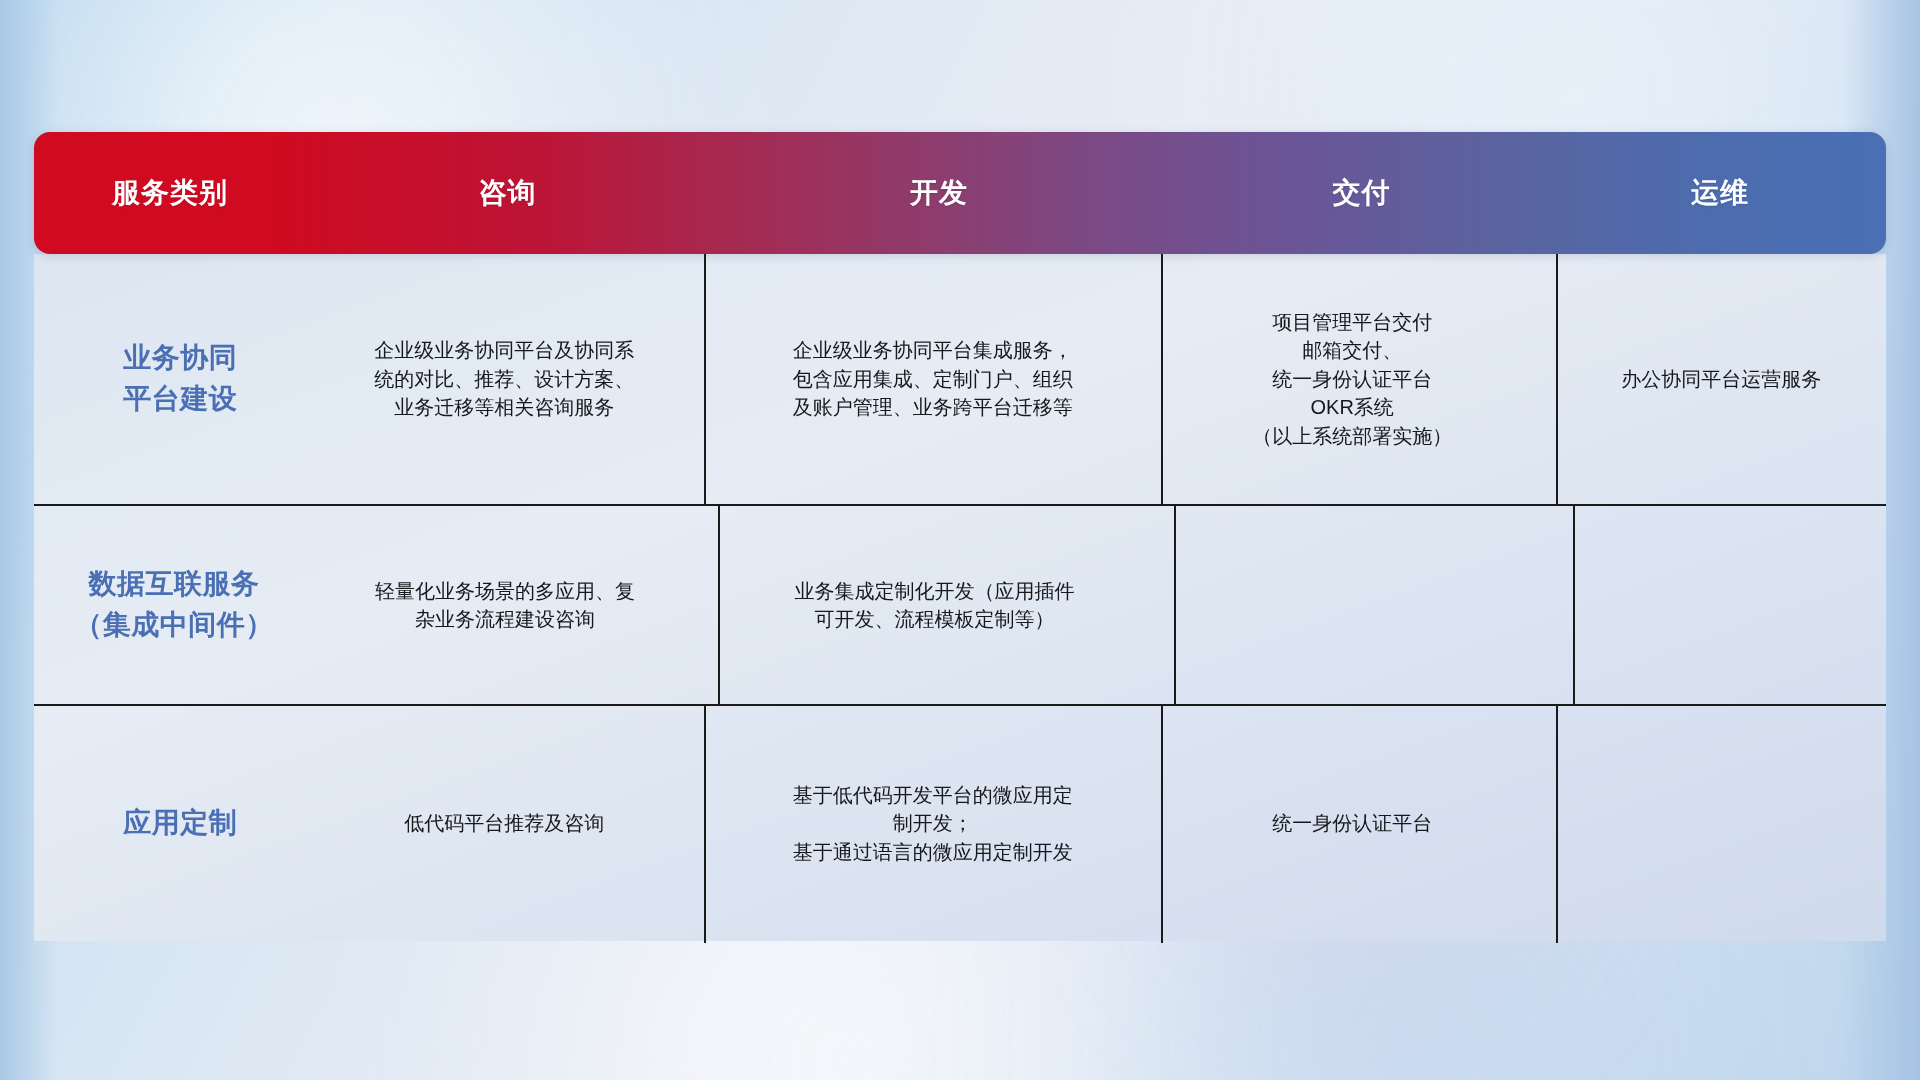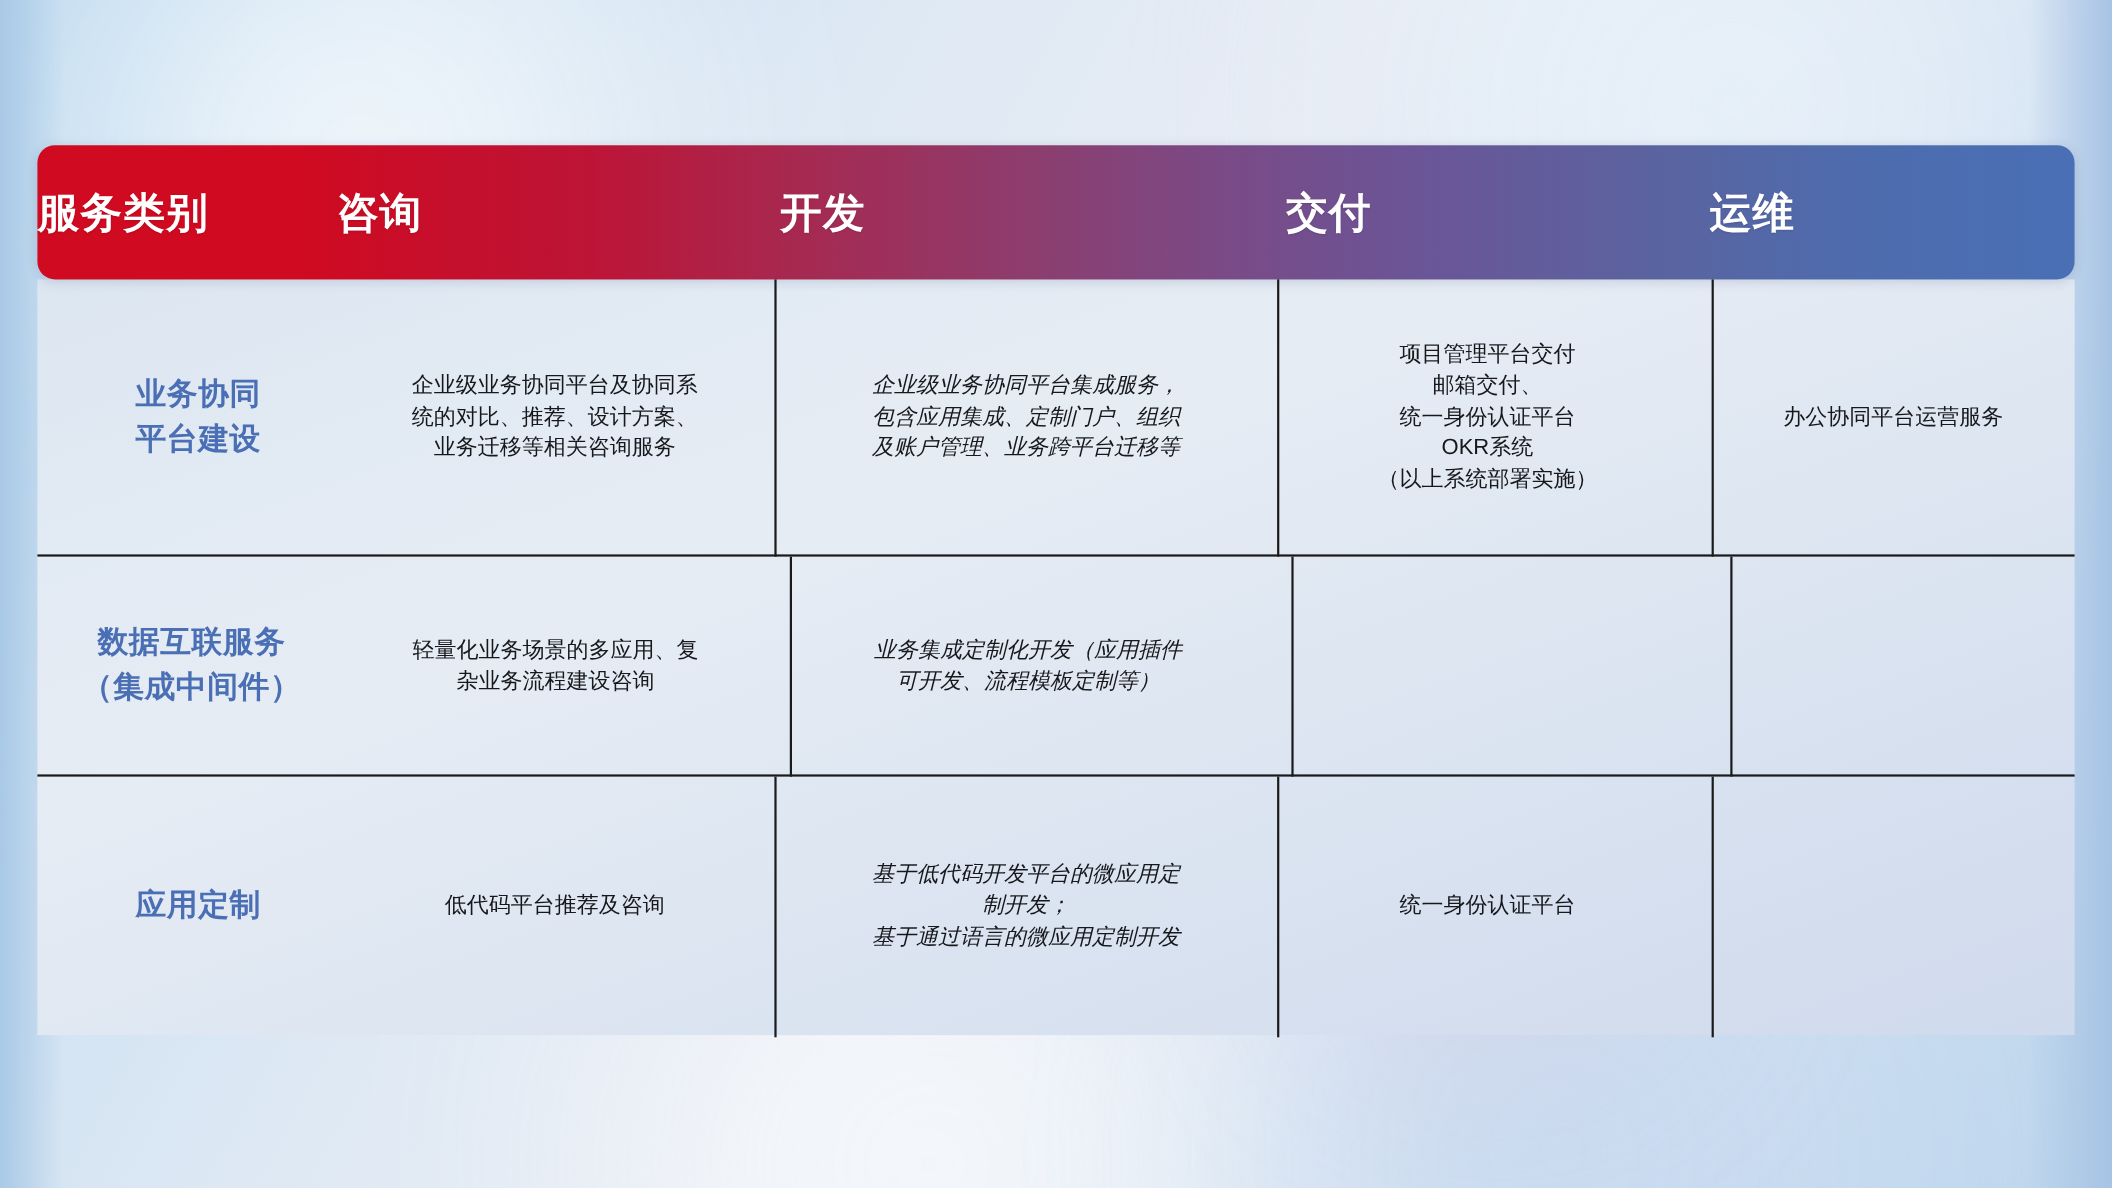--- a/index.html
+++ b/index.html
@@ -64,22 +64,23 @@
        #5b639f 79%,
        #4d6cae 90%,
        #4a6fb5 100%);
     display:flex;
     align-items:center;
     box-shadow:0 2px 10px rgba(60,80,120,.18);
     position:relative;
   }
   .header-cell{
     color:#ffffff;
-    font-size:38px;
+    font-size:28px;
     font-weight:700;
+    text-align:center;
     letter-spacing:1px;
     text-shadow:0 1px 2px rgba(0,0,0,.12);
     white-space:nowrap;
   }
 
   .body-grid{
     background:linear-gradient(160deg,
         #dce6f1 0%,
         #e2eaf3 18%,
         #e6ecf4 36%,
@@ -119,21 +120,21 @@
     color:#4a6fb5;
     font-weight:700;
     font-size:28px;
     line-height:1.45;
     letter-spacing:.5px;
   }
 
   
   .c0{ width:272px;padding-left:36px; }
   .c1{ width:403px; }
-  .c2{ width:460px;font-style:italic; }
+  .c2{ width:460px; }
   .c3{ width:385px; }
   .c4{ width:332px;margin-left:13px; }
 
   .h0{ width:272px; }
   .h1{ width:403px; }
   .h2{ width:460px; }
   .h3{ width:385px; }
   .h4{ width:332px; }
 
   .r1{ min-height:252px; }

